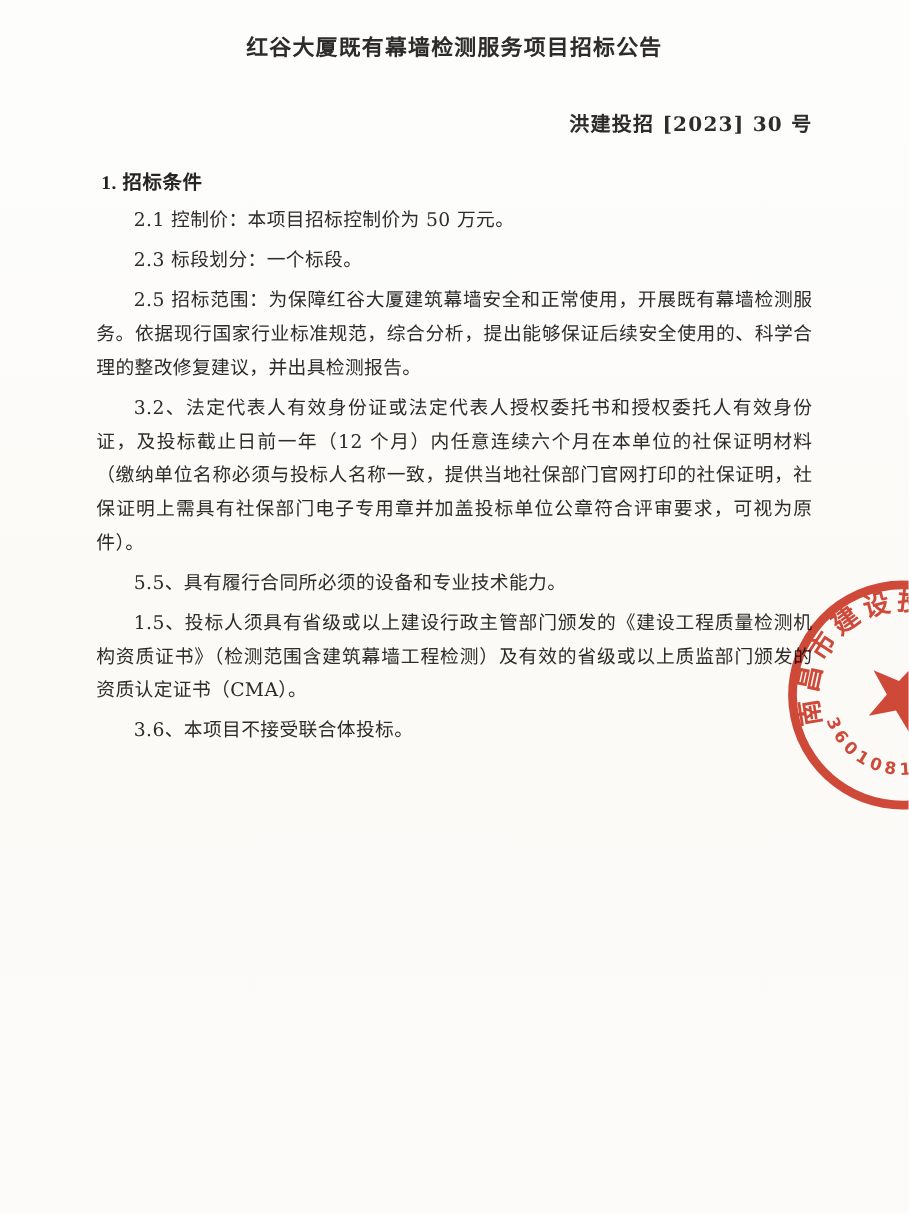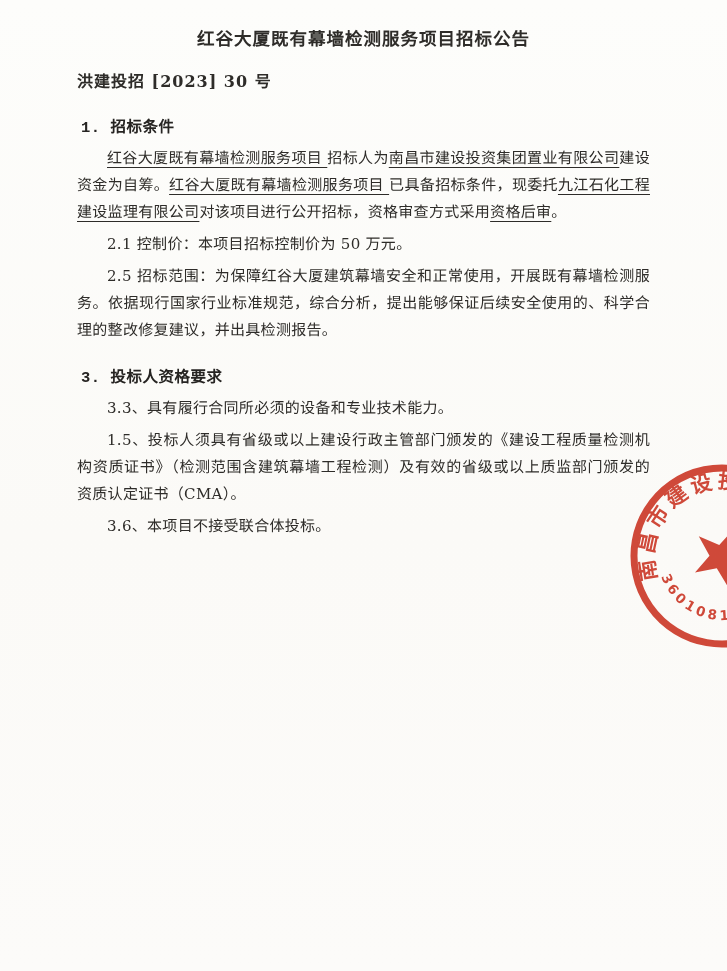--- a/index.html
+++ b/index.html
@@ -16,29 +16,29 @@
   }
   .doc-title {
     margin:0;
     text-align:center;
     font-size:17.5px;
     font-weight:700;
     line-height:26px;
     letter-spacing:1px;
   }
   .doc-number {
-    margin:18px 0 0 0;
-    text-align:left;
+    margin:36px 0 0 0;
+    text-align:right;
     font-size:16px;
     font-weight:700;
     line-height:24px;
     letter-spacing:1px;
   }
   .sec-heading {
-    font-family:Liberation Mono, monospace;
+    font-family:Liberation Serif, serif;
     font-size:15.5px;
     font-weight:700;
     line-height:21px;
     margin:24px 0 6px 4px;
     letter-spacing:.5px;
     color:#262422;
   }
   p.body {
     font-size:15px;
     line-height:27px;
@@ -71,31 +71,31 @@
 <body>
 
 <div class="page">
 
   <h1 class="doc-title">红谷大厦既有幕墙检测服务项目招标公告</h1>
 
   <div class="doc-number">洪建投招 [2023] 30 号</div>
 
   <section>
     <h2 class="sec-heading">1. 招标条件</h2>
-    <p class="body"><span class="u">红谷大厦既有幕墙检测服务项目&nbsp;</span>招标人为<span class="u">南昌市建设投资集团置业有限公司</span>建设资金为自筹。<span class="u">红谷大厦既有幕墙检测服务项目&nbsp;</span>已具备招标条件，现委托<span class="u">九江石化工程建设监理有限公司</span>对该项目进行公开招标，资格审查方式采用<span class="u">资格后审</span>。</p>
   </section>
 
   <section>
     <p class="body">2.1 控制价：本项目招标控制价为 50 万元。</p>
+    <p class="body">2.3 标段划分：一个标段。</p>
     <p class="body">2.5 招标范围：为保障红谷大厦建筑幕墙安全和正常使用，开展既有幕墙检测服务。依据现行国家行业标准规范，综合分析，提出能够保证后续安全使用的、科学合理的整改修复建议，并出具检测报告。</p>
   </section>
 
   <section>
-    <h2 class="sec-heading">3. 投标人资格要求</h2>
-    <p class="body">3.3、具有履行合同所必须的设备和专业技术能力。</p>
+    <p class="body">3.2、法定代表人有效身份证或法定代表人授权委托书和授权委托人有效身份证，及投标截止日前一年（12 个月）内任意连续六个月在本单位的社保证明材料（缴纳单位名称必须与投标人名称一致，提供当地社保部门官网打印的社保证明，社保证明上需具有社保部门电子专用章并加盖投标单位公章符合评审要求，可视为原件）。</p>
+    <p class="body">5.5、具有履行合同所必须的设备和专业技术能力。</p>
     <p class="body">1.5、投标人须具有省级或以上建设行政主管部门颁发的《建设工程质量检测机构资质证书》（检测范围含建筑幕墙工程检测）及有效的省级或以上质监部门颁发的资质认定证书（CMA）。</p>
     <p class="body">3.6、本项目不接受联合体投标。</p>
   </section>
 
   <svg class="seal" viewBox="0 0 240 240" aria-hidden="true">
     <g transform="rotate(10 120 120)">
       <circle cx="120" cy="120" r="88" fill="none" stroke-width="7" stroke="#cf3a2a"></circle>
       <polygon transform="rotate(14 120 121)" points="120,90 127.3,111 149.5,111.4 131.8,124.8 138.2,146.1 120,133.4 101.8,146.1 108.2,124.8 90.5,111.4 112.7,111" fill="#cf3a2a"></polygon>
       <defs>
         <path id="seal-arc-top" d="M 61 154 A 68 68 0 1 1 185.7 102.4" fill="none"></path>

